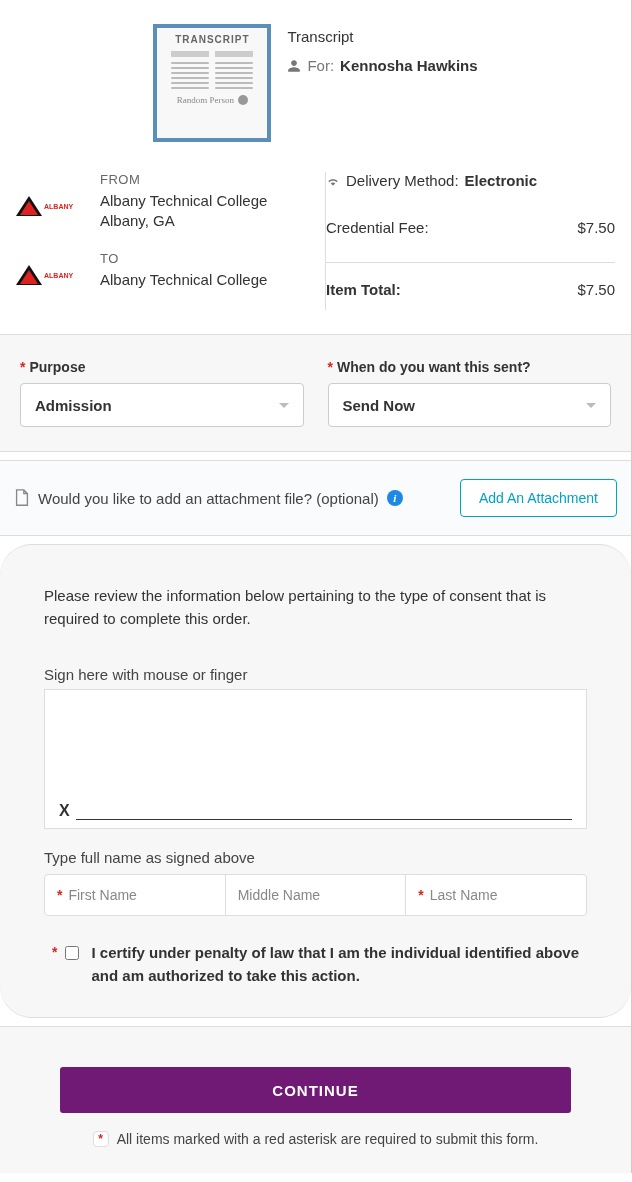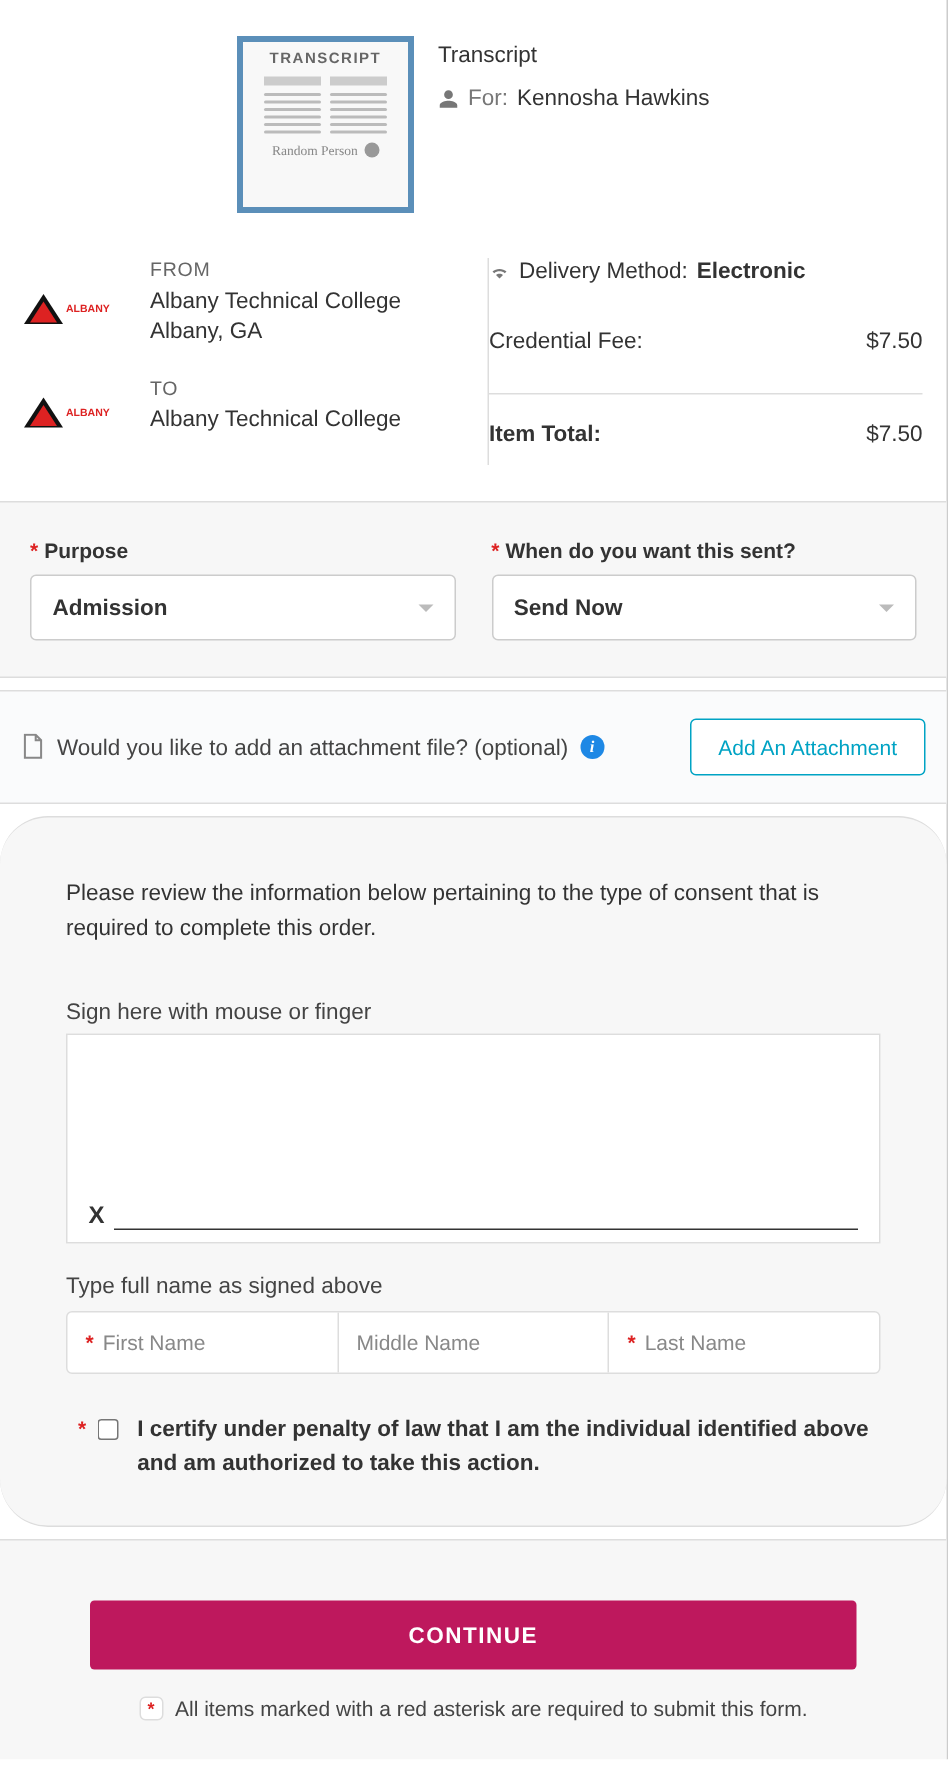--- a/index.html
+++ b/index.html
@@ -69,21 +69,21 @@
     color: #333;
     margin-bottom: 12px;
   }
   .for-row {
     display: flex;
     align-items: center;
     gap: 6px;
     font-size: 15px;
   }
   .for-row .for-label { color: #777; }
-  .for-row .for-name { font-weight: 400; }
+  .for-row .for-name { font-weight: 700; }
   .user-icon {
     width: 14px; height: 14px; fill: #777;
   }
 
   .info-grid {
     display: flex;
     padding: 0 16px 24px;
     gap: 20px;
   }
   .info-left { flex: 1; }
@@ -322,21 +322,21 @@
 
   .footer-section {
     background: #f7f7f7;
     border-top: 1px solid #ddd;
     padding: 40px 60px 26px;
     margin-top: 8px;
     text-align: center;
   }
   .continue-btn {
     width: 100%;
-    background: #be185d;
+    background: #701a75;
     color: #fff;
     border: none;
     border-radius: 3px;
     height: 46px;
     font-size: 15px;
     font-weight: 600;
     letter-spacing: 1px;
     cursor: pointer;
     margin-bottom: 18px;
   }

